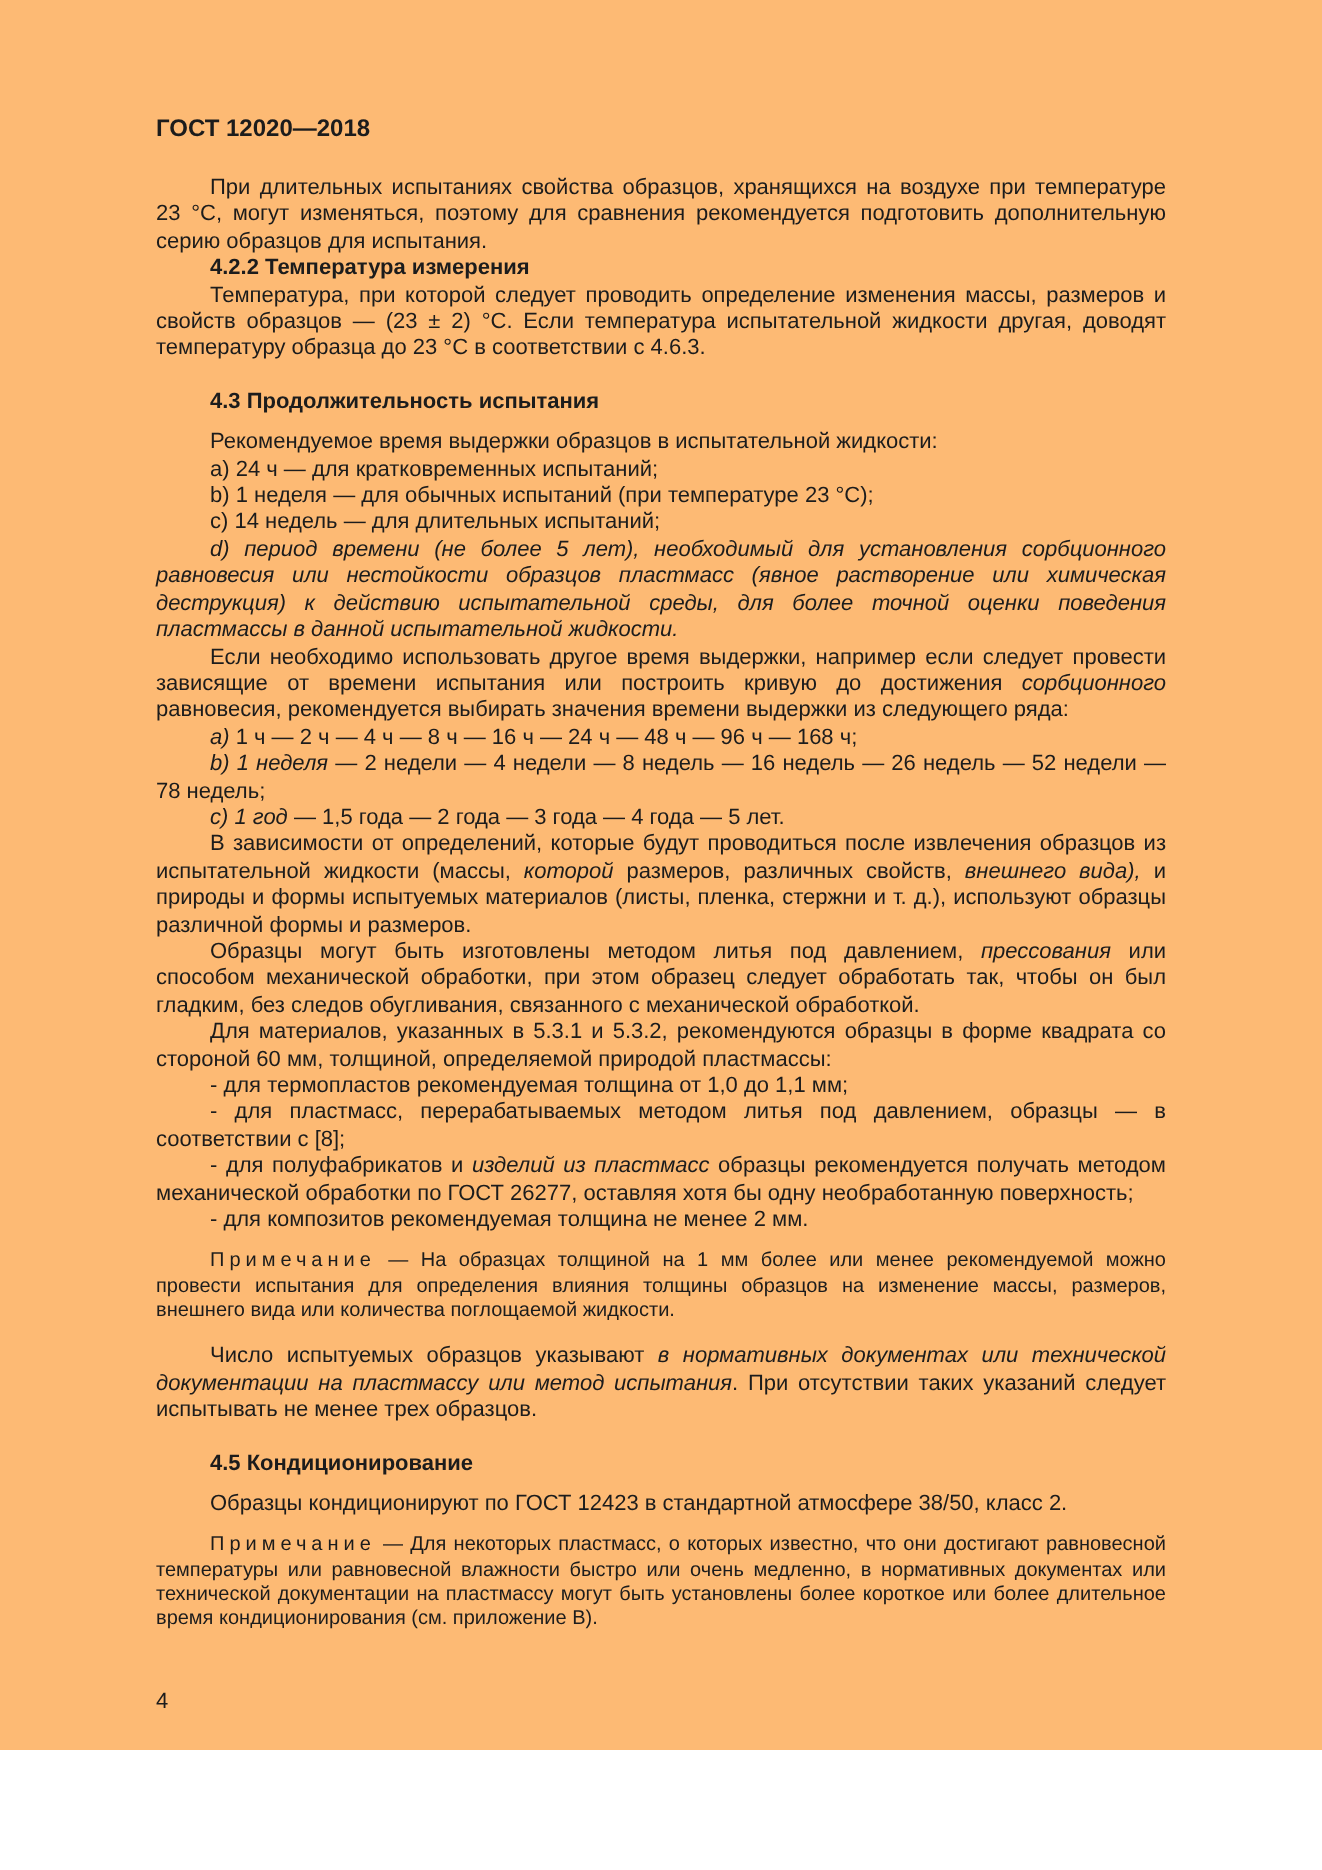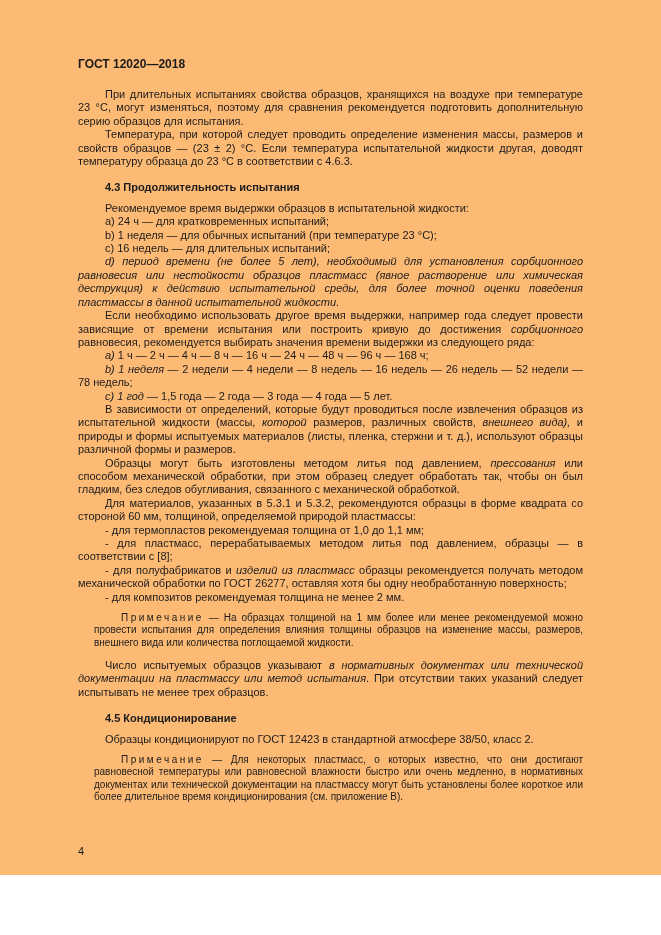--- a/index.html
+++ b/index.html
@@ -39,54 +39,55 @@
   .inline-head {
     font-weight: bold;
     text-indent: 27px;
     text-align: left;
   }
   em { font-style: italic; }
   .note {
     font-size: 10px;
     line-height: 12.3px;
     text-indent: 27px;
-    margin: 8px 0 10px 16px;
+    margin: 8px 0 10px 0;
   }
   .note-label { letter-spacing: 2.5px; }
   .page-number {
     position: absolute;
     left: 78px;
     top: 845px;
     font-size: 11px;
   }
 </style>
 </head>
 <body>
 
 <div class="page">
 
   <div class="doc-header">ГОСТ 12020—2018</div>
 
   <div class="body-text">
 
     <p class="ind">При длительных испытаниях свойства образцов, хранящихся на воздухе при температуре 23 °С, могут изменяться, поэтому для сравнения рекомендуется подготовить дополнительную серию образцов для испытания.</p>
 
+    <p class="inline-head">4.2.2 Температура измерения</p>
 
     <p class="ind">Температура, при которой следует проводить определение изменения массы, размеров и свойств образцов — (23 ± 2) °С. Если температура испытательной жидкости другая, доводят температуру образца до 23 °С в соответствии с 4.6.3.</p>
 
     <p class="sect-head">4.3 Продолжительность испытания</p>
 
     <p class="ind">Рекомендуемое время выдержки образцов в испытательной жидкости:</p>
 
     <p class="ind">a) 24 ч — для кратковременных испытаний;</p>
     <p class="ind">b) 1 неделя — для обычных испытаний (при температуре 23 °С);</p>
-    <p class="ind">c) 16 недель — для длительных испытаний;</p>
+    <p class="ind">c) 14 недель — для длительных испытаний;</p>
     <p class="ind"><em>d) период времени (не более 5 лет), необходимый для установления сорбционного равновесия или нестойкости образцов пластмасс (явное растворение или химическая деструкция) к действию испытательной среды, для более точной оценки поведения пластмассы в данной испытательной жидкости.</em></p>
 
-    <p class="ind"><span>Если необходимо использовать другое время выдержки, например года следует провести зависящие от времени испытания или построить кривую до достижения </span><em>сорбционного</em><span> равновесия, рекомендуется выбирать значения времени выдержки из следующего ряда:</span></p>
+    <p class="ind"><span>Если необходимо использовать другое время выдержки, например если следует провести зависящие от времени испытания или построить кривую до достижения </span><em>сорбционного</em><span> равновесия, рекомендуется выбирать значения времени выдержки из следующего ряда:</span></p>
 
     <p class="ind"><em>a)</em><span> 1 ч — 2 ч — 4 ч — 8 ч — 16 ч — 24 ч — 48 ч — 96 ч — 168 ч;</span></p>
     <p class="ind"><em>b) 1 неделя</em><span> — 2 недели — 4 недели — 8 недель — 16 недель — 26 недель — 52 недели — 78 недель;</span></p>
     <p class="ind"><em>c) 1 год</em><span> — 1,5 года — 2 года — 3 года — 4 года — 5 лет.</span></p>
 
 
     <p class="ind"><span>В зависимости от определений, которые будут проводиться после извлечения образцов из испытательной жидкости (массы, </span><em>которой</em><span> размеров, различных свойств, </span><em>внешнего вида),</em><span> и природы и формы испытуемых материалов (листы, пленка, стержни и т. д.), используют образцы различной формы и размеров.</span></p>
 
     <p class="ind"><span>Образцы могут быть изготовлены методом литья под давлением, </span><em>прессования</em><span> или способом механической обработки, при этом образец следует обработать так, чтобы он был гладким, без следов обугливания, связанного с механической обработкой.</span></p>
 

